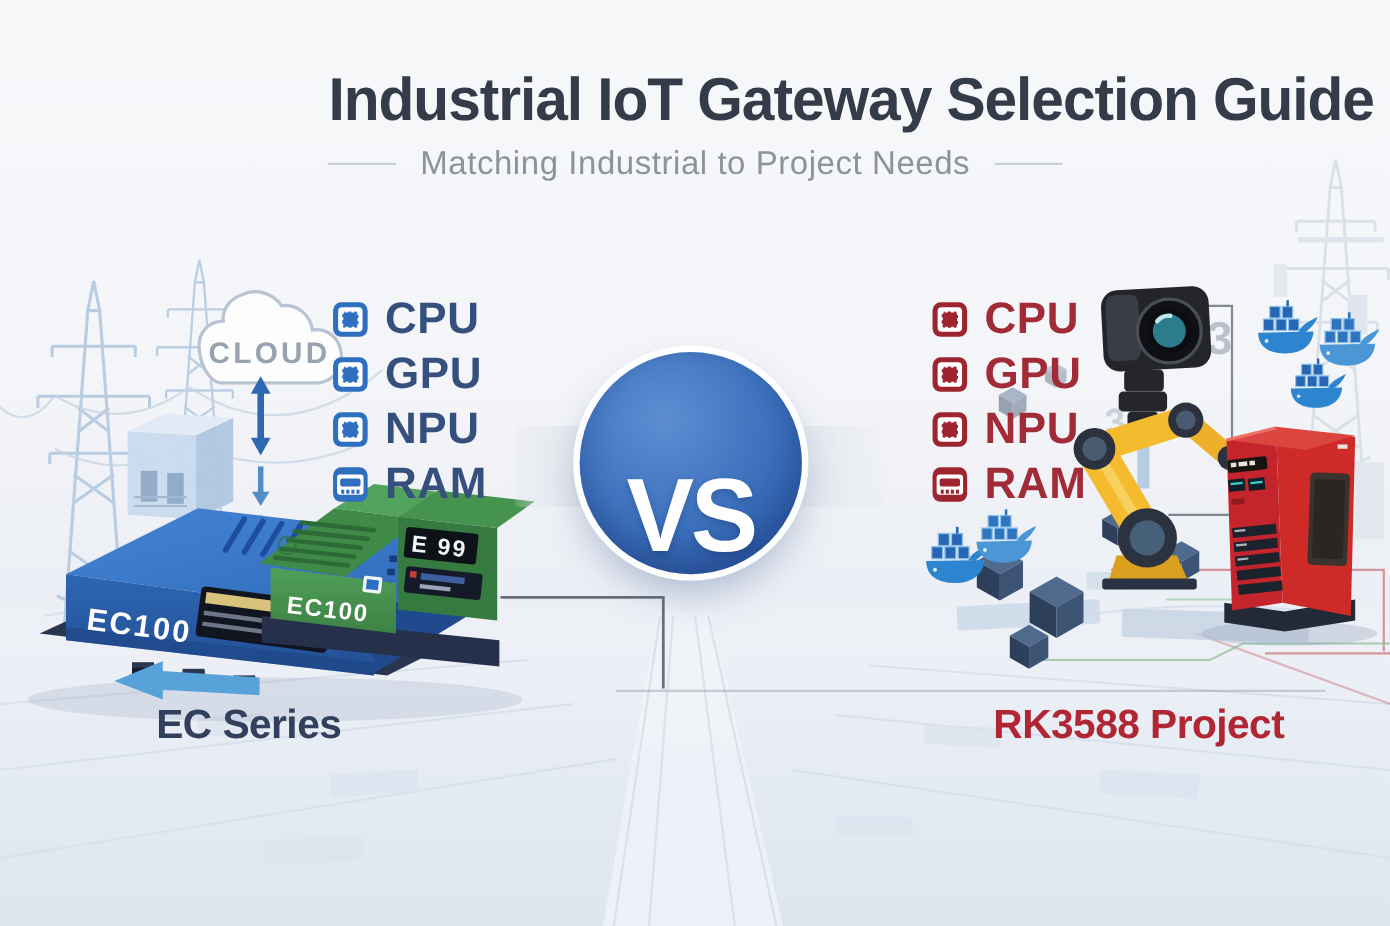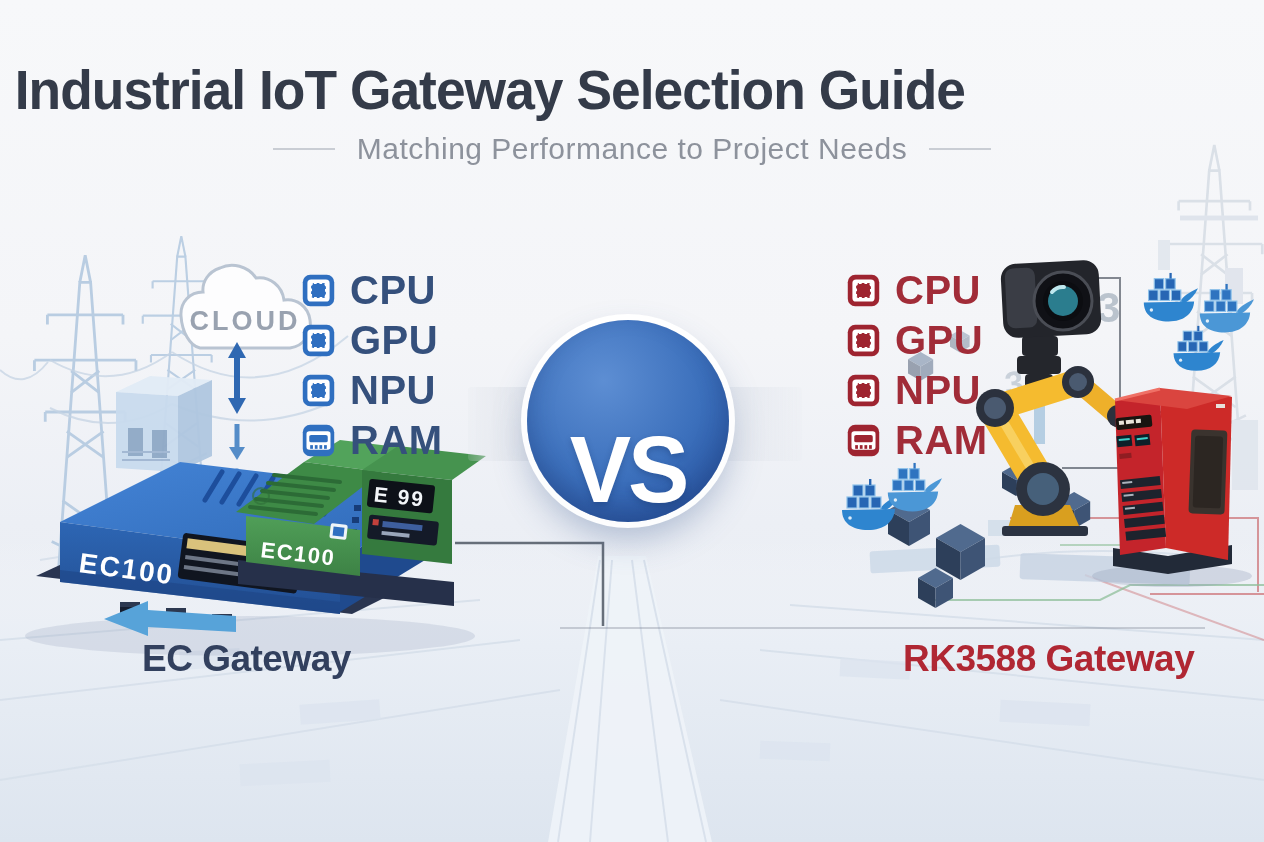--- a/index.html
+++ b/index.html
@@ -4,21 +4,21 @@
 <style>
   html,body{margin:0;padding:0;background:#eef0f5;}
   .stage{
     position:relative;width:1264px;height:842px;overflow:hidden;
     font-family:"Liberation Sans",sans-serif;
     background:linear-gradient(180deg,#f7f8fa 0%,#f4f5f8 40%,#eceff5 62%,#e4e9f1 100%);
   }
   svg text{font-family:"Liberation Sans",sans-serif;}
   .scene{position:absolute;left:0;top:0;}
   
-  .header{position:absolute;left:0;top:58px;width:100%;text-align:left;z-index:5;}
+  .header{position:absolute;left:0;top:58px;width:100%;text-align:right;z-index:5;}
   .title{
     margin:0;font-size:55px;font-weight:bold;color:#343b49;letter-spacing:-1px;
     transform:scaleX(.97);display:inline-block;white-space:nowrap;
   }
   .subtitle-row{display:flex;align-items:center;justify-content:center;margin-top:10px;}
   .subtitle-line{width:62px;height:2px;background:#c9cdd4;margin:0 22px;}
   .subtitle{margin:0;font-size:30px;font-weight:400;color:#8d929c;letter-spacing:.5px;}
   
   .spec-list{position:absolute;top:272px;display:flex;flex-direction:column;gap:14px;z-index:4;}
   .spec-list.left{left:300px;}
@@ -358,21 +358,21 @@
         <rect x="1194" y="436" width="28" height="72" rx="3" fill="#2c2622"></rect>
       </g>
       <rect x="1216" y="404" width="9" height="4" fill="#e8e0da"></rect>
     </g>
   </svg>
 
   <div class="header">
     <h1 class="title">Industrial IoT Gateway Selection Guide</h1>
     <div class="subtitle-row">
       <span class="subtitle-line"></span>
-      <h2 class="subtitle">Matching Performance to Project Needs</h2>
+      <h2 class="subtitle">Matching Industrial to Project Needs</h2>
       <span class="subtitle-line"></span>
     </div>
   </div>
 
   <div class="spec-list left">
     <div class="spec-row">
       <svg class="spec-icon" viewBox="0 0 40 40">
         <rect x="3" y="3" width="34" height="34" rx="8" fill="currentColor"></rect>
         <rect x="8" y="8" width="24" height="24" rx="4" fill="#ffffff"></rect>
         <rect x="12" y="12" width="16" height="16" rx="3" fill="currentColor"></rect>
@@ -452,16 +452,16 @@
       </svg>
       <span class="spec-label">RAM</span>
     </div>
   </div>
 
   <div class="vs-band"></div>
   <div class="vs-circle">
     <span class="vs-text">VS</span>
   </div>
 
-  <div class="series-label left">EC Gateway</div>
-  <div class="series-label right">RK3588 Gateway</div>
+  <div class="series-label left">EC Series</div>
+  <div class="series-label right">RK3588 Project</div>
 
 </div>
 
 </body></html>

